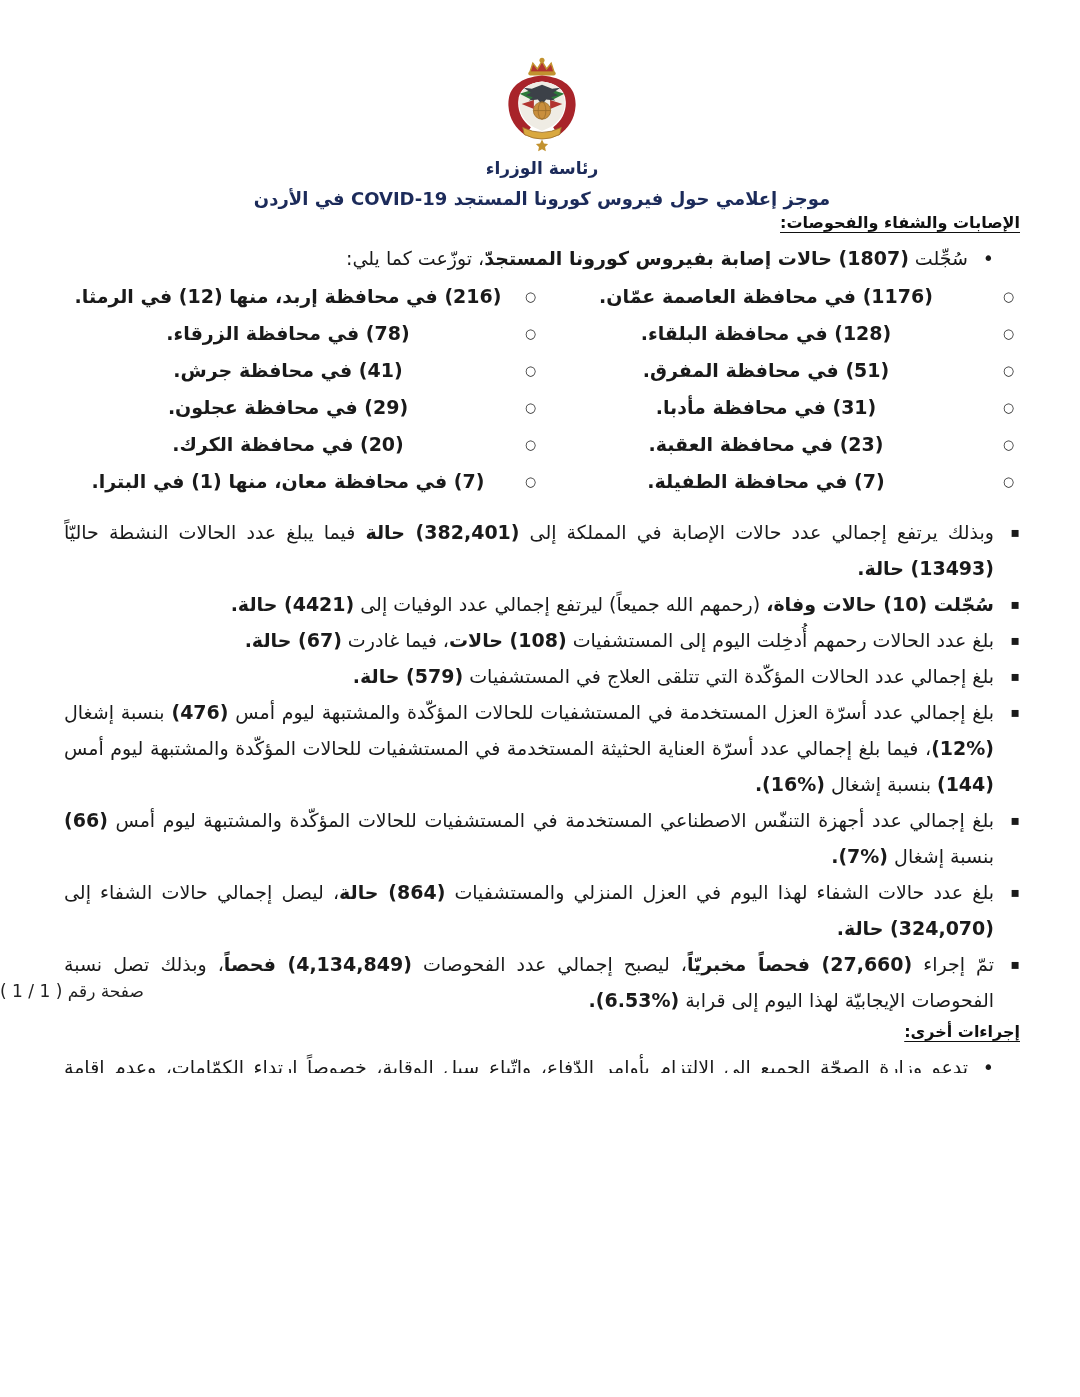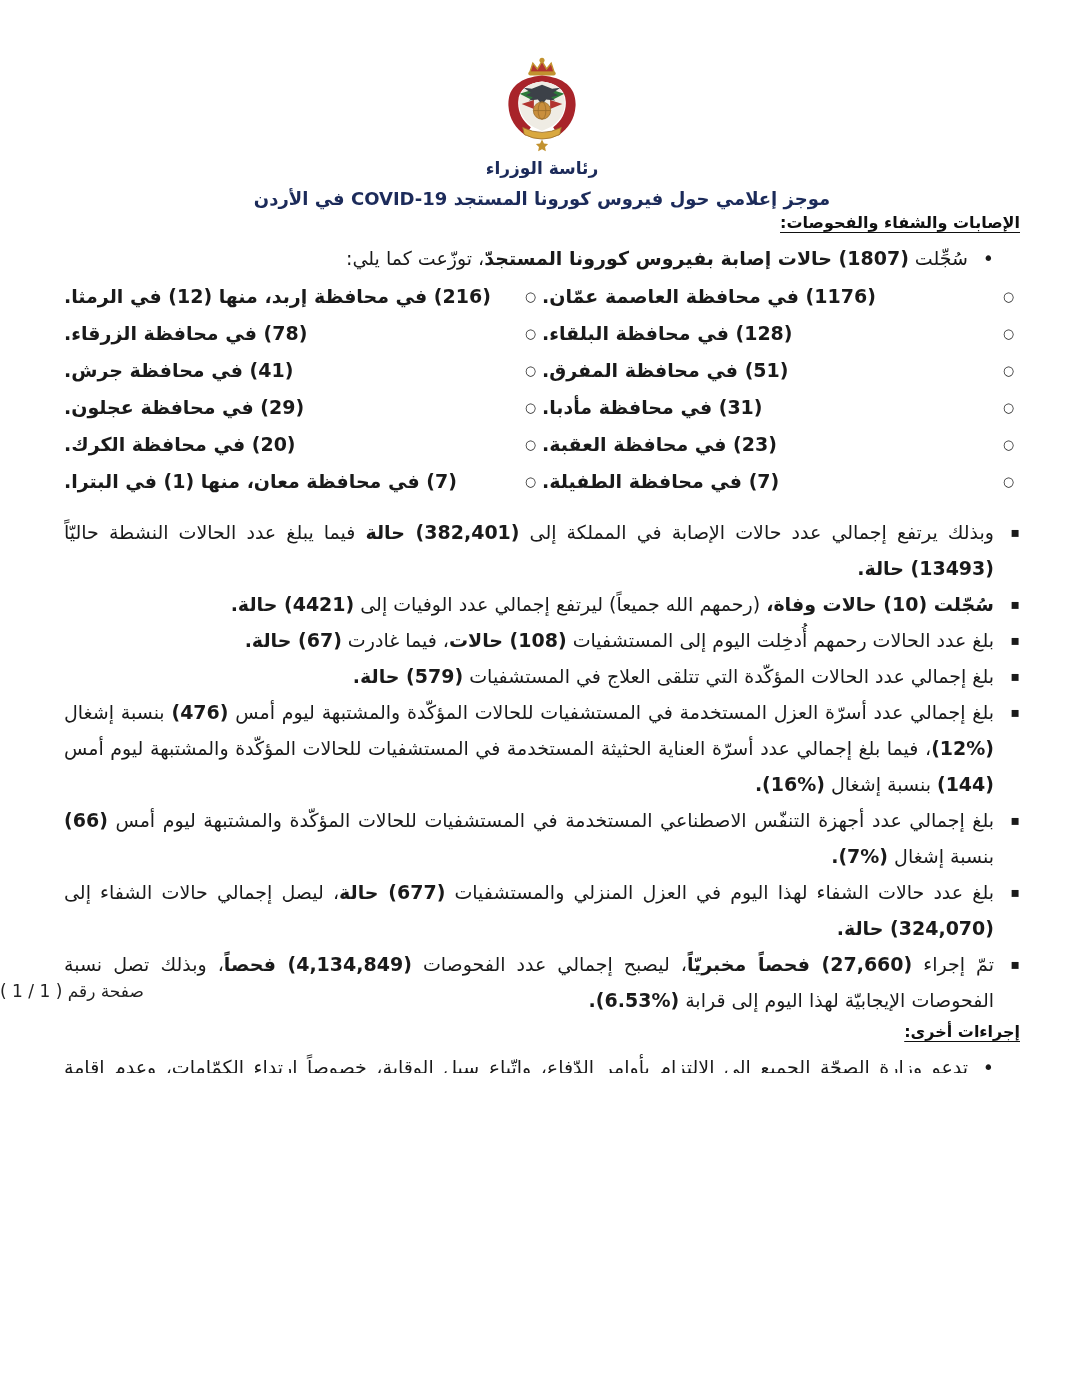--- a/index.html
+++ b/index.html
@@ -47,21 +47,21 @@
   .li.dot .blt{font-size:19px;}
   .li.sq .blt{font-size:14px;}
   .txt{margin:0;flex:1;text-align:justify;}
   .bold{font-weight:bold;}
   .gov-grid{
     display:grid;grid-template-columns:1fr 1fr;
     margin:2px 0 14px 0;
   }
   .gov-cell{display:flex;align-items:flex-start;font-size:19px;line-height:37px;}
   .gov-cell .blt{flex:none;width:24px;padding-right:6px;font-size:13px;line-height:37px;}
-  .gov-cell .txt{font-weight:bold;text-align:left;}
+  .gov-cell .txt{font-weight:bold;text-align:center;}
   .stats .li{margin:0;}
   .footer{
     position:absolute;left:0;right:0;bottom:72px;
     text-align:left;font-size:17px;color:#222;
   }
 </style>
 </head>
 <body>
 
 <div class="page">
@@ -167,21 +167,21 @@
     <div class="li sq">
       <span class="blt">▪</span>
       <p class="txt"><span>بلغ إجمالي عدد أسرّة العزل المستخدمة في المستشفيات للحالات المؤكّدة والمشتبهة ليوم أمس </span><span class="bold">(476)</span><span> بنسبة إشغال </span><span class="bold">(%12)</span><span>، فيما بلغ إجمالي عدد أسرّة العناية الحثيثة المستخدمة في المستشفيات للحالات المؤكّدة والمشتبهة ليوم أمس </span><span class="bold">(144)</span><span> بنسبة إشغال </span><span class="bold">(%16).</span></p>
     </div>
     <div class="li sq">
       <span class="blt">▪</span>
       <p class="txt"><span>بلغ إجمالي عدد أجهزة التنفّس الاصطناعي المستخدمة في المستشفيات للحالات المؤكّدة والمشتبهة ليوم أمس </span><span class="bold">(66)</span><span> بنسبة إشغال </span><span class="bold">(%7).</span></p>
     </div>
     <div class="li sq">
       <span class="blt">▪</span>
-      <p class="txt"><span>بلغ عدد حالات الشفاء لهذا اليوم في العزل المنزلي والمستشفيات </span><span class="bold">(677) حالة</span><span>، ليصل إجمالي حالات الشفاء إلى </span><span class="bold">(324,070) حالة.</span></p>
+      <p class="txt"><span>بلغ عدد حالات الشفاء لهذا اليوم في العزل المنزلي والمستشفيات </span><span class="bold">(864) حالة</span><span>، ليصل إجمالي حالات الشفاء إلى </span><span class="bold">(324,070) حالة.</span></p>
     </div>
     <div class="li sq">
       <span class="blt">▪</span>
       <p class="txt"><span>تمّ إجراء </span><span class="bold">(27,660) فحصاً مخبريّاً</span><span>، ليصبح إجمالي عدد الفحوصات </span><span class="bold">(4,134,849) فحصاً</span><span>، وبذلك تصل نسبة الفحوصات الإيجابيّة لهذا اليوم إلى قرابة </span><span class="bold">(%6.53).</span></p>
     </div>
   </div>
 
   <h2 class="section-h">إجراءات أخرى:</h2>
 
   <div class="li dot">

